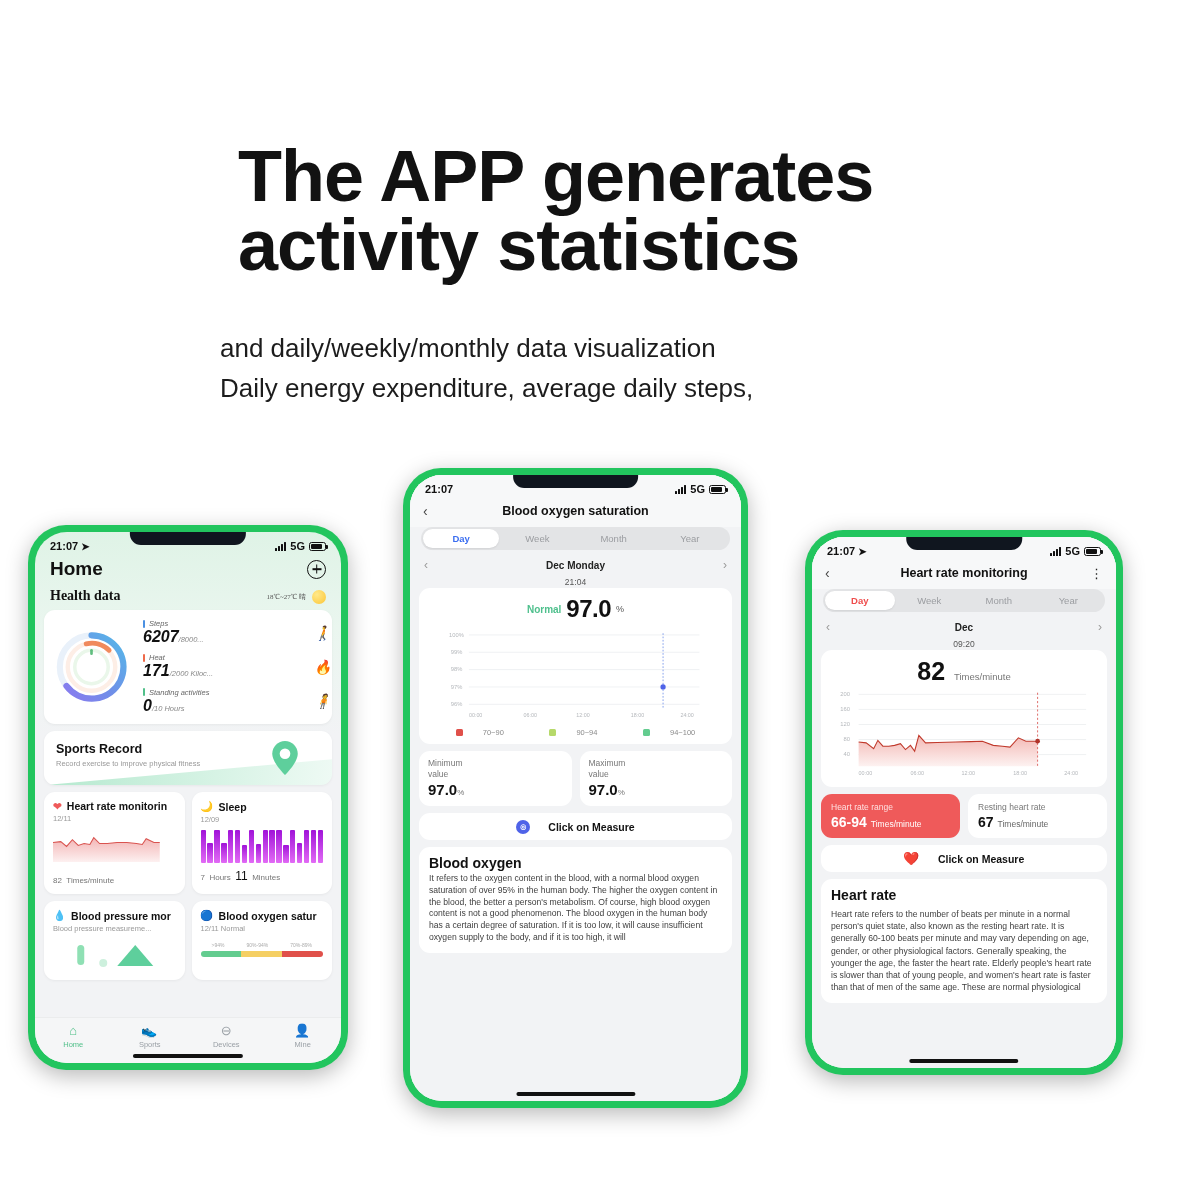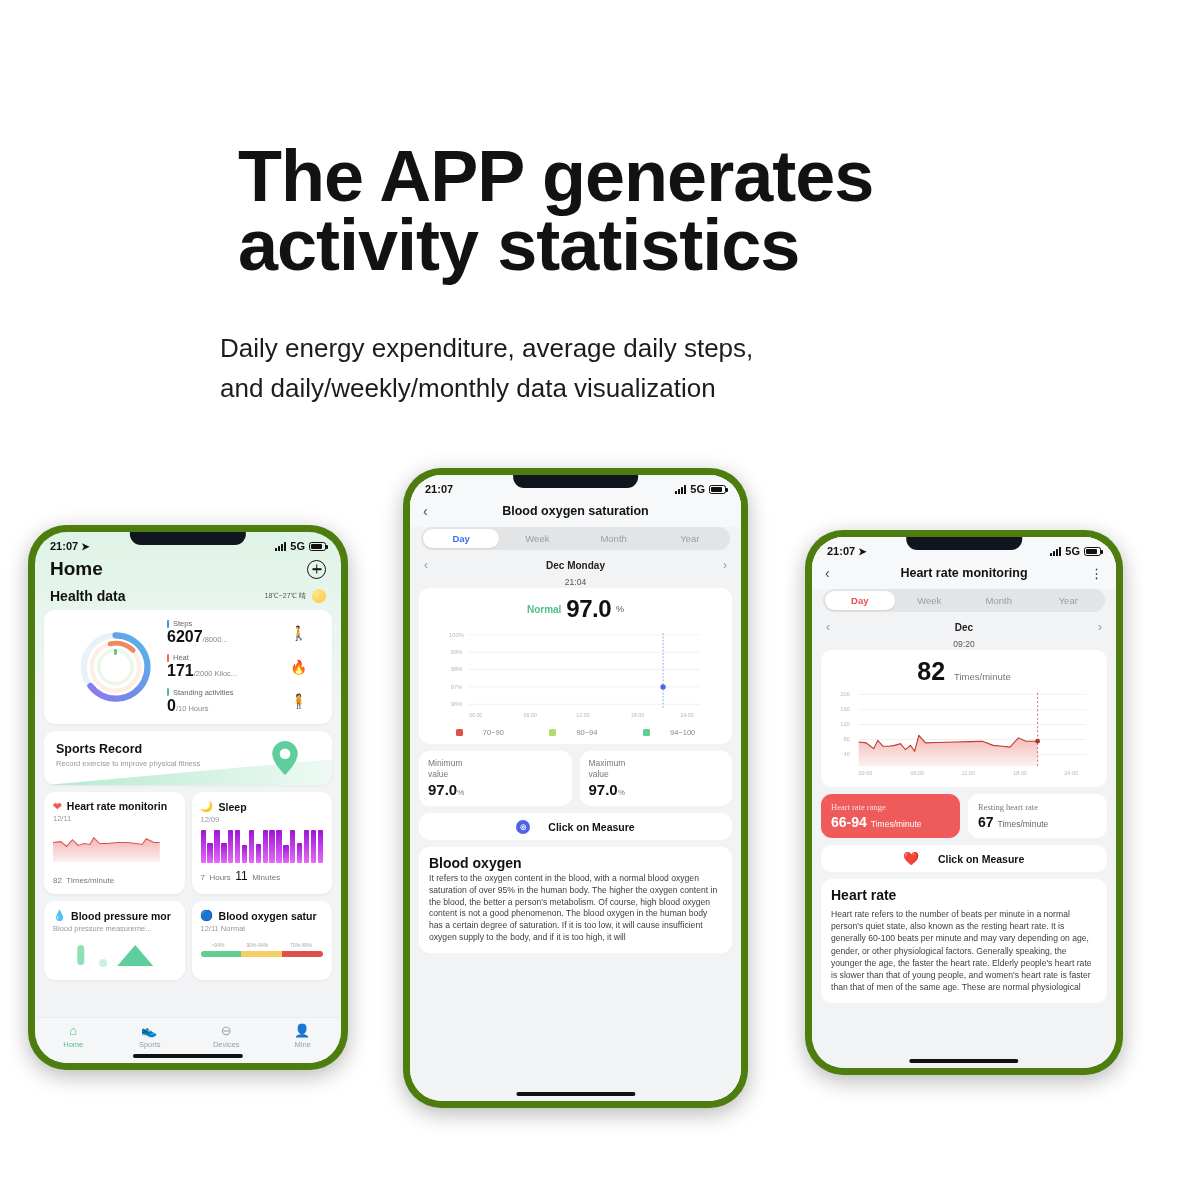--- a/index.html
+++ b/index.html
@@ -19,21 +19,21 @@
   }
   .headline .l2 { display:block; }
   .subhead {
     position:absolute; left:220px; top:328px; width:780px;
     font-size:26px; line-height:1.55; color:#1c1c1c; font-weight:400;
   }
 
   
   .phone {
     position:absolute;
-    background:#4d7c0f;
+    background:#22c55e;
     border-radius:38px;
     padding:7px;
     box-shadow:0 6px 22px rgba(0,0,0,.28);
   }
   .phone.left   { left:28px;  top:525px;  width:320px; height:545px; }
   .phone.center { left:403px; top:468px;  width:345px; height:640px; }
   .phone.right  { left:805px; top:530px;  width:318px; height:545px; }
 
   .screen {
     width:100%; height:100%;
@@ -75,29 +75,29 @@
   .left .screen { background:linear-gradient(180deg,#dff3e6 0%,#eaf6ef 18%,#f2f3f5 38%,#f2f3f5 100%); }
   .home-head { display:flex; align-items:center; justify-content:space-between; padding:4px 15px 6px; }
   .home-title { font-size:19px; font-weight:700; color:#111; }
   .plus-ic { width:19px; height:19px; border:1.6px solid #111; border-radius:50%;
              position:relative; }
   .plus-ic::before,.plus-ic::after { content:""; position:absolute; background:#111;
              left:50%; top:50%; transform:translate(-50%,-50%); }
   .plus-ic::before { width:9px; height:1.6px; }
   .plus-ic::after  { width:1.6px; height:9px; }
 
-  .hd-row { display:flex; align-items:center; justify-content:space-between; padding:2px 15px 6px; }
+  .hd-row { display:flex; align-items:flex-end; justify-content:space-between; padding:2px 15px 6px;font-family:Liberation Serif, serif; }
   .hd-title { font-size:14px; font-weight:700; color:#111; }
   .weather { display:flex; align-items:center; gap:6px; font-size:7px; color:#555; }
   .sun { width:14px; height:14px; border-radius:50%;
          background:radial-gradient(circle at 35% 32%,#ffe98a,#fcc536); }
 
   .card { background:#fff; border-radius:11px; margin:0 9px 7px; box-shadow:0 1px 3px rgba(0,0,0,.05); }
 
-  .rings-card { display:flex; padding:9px 24px; align-items:center; }
+  .rings-card { display:flex; padding:9px 0; align-items:center;font-style:italic; }
   .rings { width:95px; height:88px; flex:0 0 95px; }
   .metrics { flex:1; display:flex; flex-direction:column; gap:7px; padding-left:4px; }
   .metric { display:flex; align-items:center; }
   .metric .mleft { flex:1; }
   .mlbl { font-size:7.5px; color:#666; display:flex; align-items:center; gap:4px; }
   .mlbl .tick { width:2px; height:8px; border-radius:1px; display:inline-block; }
   .mval { font-size:16px; font-weight:700; color:#111; line-height:1.15; }
   .mval small { font-size:7.5px; font-weight:400; color:#888; }
   .mic { font-size:14px; }
 
@@ -167,21 +167,21 @@
   .lg i { width:7px; height:7px; border-radius:1.5px; display:block; }
 
   .twocard { display:grid; grid-template-columns:1fr 1fr; gap:8px; margin:0 9px 7px; }
   .minmax { background:#fff; border-radius:11px; padding:7px 9px 8px; }
   .minmax .t { font-size:8.5px; color:#777; line-height:1.25; }
   .minmax .v { font-size:15px; font-weight:700; color:#111; margin-top:2px; }
   .minmax .v small { font-size:8px; font-weight:400; color:#777; }
 
   .hrcard { background:#fff; border-radius:11px; padding:8px 10px; }
   .hrcard.accent { background:#ef5a5a; }
-  .hrcard .t { font-size:8.5px; color:#777;font-family:Liberation Serif, serif; }
+  .hrcard .t { font-size:8.5px; color:#777; }
   .hrcard.accent .t { color:#ffe0e0; }
   .hrcard .v { font-size:14px; font-weight:700; color:#111; margin-top:2px; }
   .hrcard.accent .v { color:#fff; }
   .hrcard .v small { font-size:8.5px; font-weight:400; color:#666; margin-left:4px; }
   .hrcard.accent .v small { color:#fff; }
 
   .measure { background:#fff; border-radius:11px; margin:0 9px 7px; height:27px;
              display:flex; align-items:center; justify-content:center; gap:18px;
              font-size:10.5px; font-weight:700; color:#111; }
   .meas-ic { width:14px; height:14px; border-radius:50%; background:#4f63e8;
@@ -195,22 +195,22 @@
   .infocard.hr h6 { margin-bottom:5px; }
 </style>
 </head>
 <body>
 
 <div class="headline">
   <span class="l1">The APP generates</span>
   <span class="l2">activity statistics</span>
 </div>
 <div class="subhead">
+  <div>and daily/weekly/monthly data visualization</div>
   <div>Daily energy expenditure, average daily steps,</div>
-  <div>and daily/weekly/monthly data visualization</div>
 </div>
 
 <div class="phone left">
   <div class="screen">
     <div class="notch"></div>
 
     <div class="statusbar">
       <div class="sb-left">
         <span>21:07</span>
         <span class="loc-arrow">➤</span>

